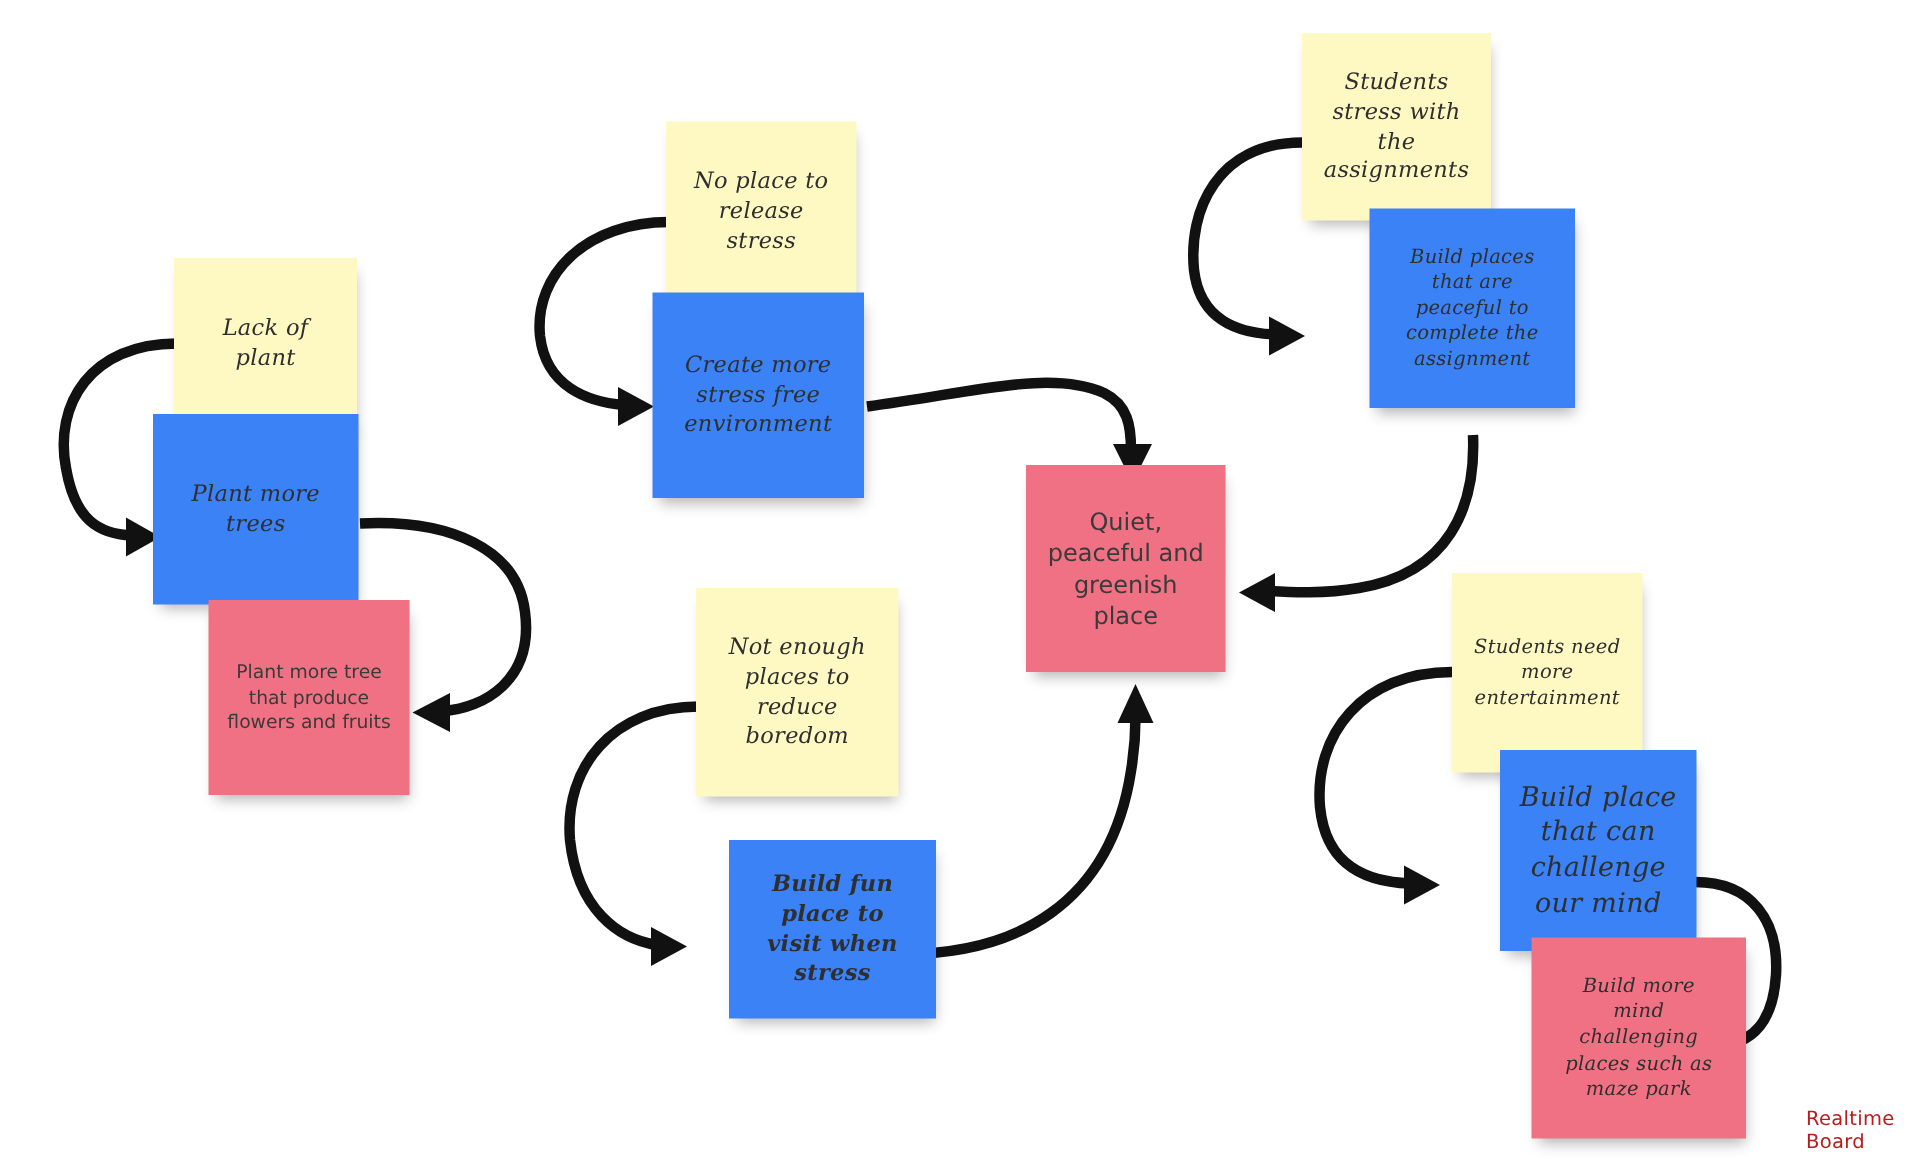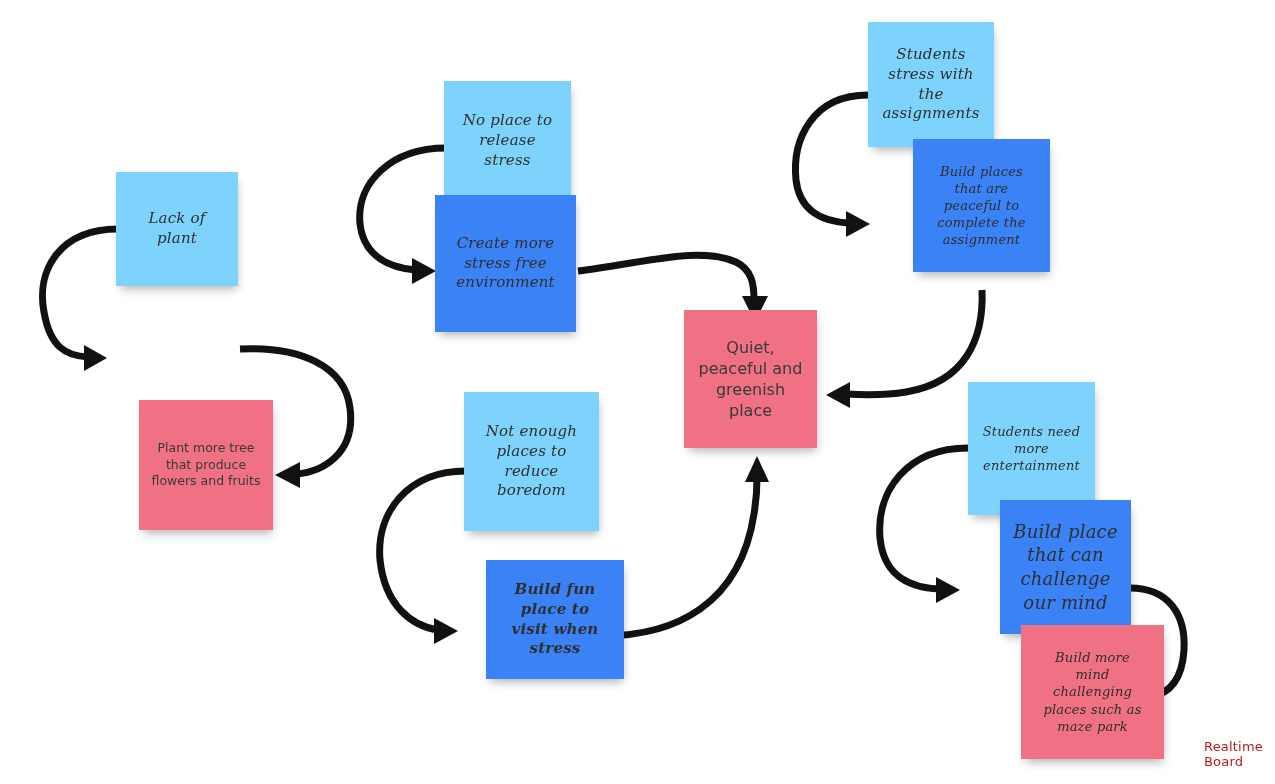--- a/index.html
+++ b/index.html
@@ -20,21 +20,21 @@
     justify-content:center;
     text-align:center;
     padding:6px 8px;
     color:#2f2f2f;
     line-height:1.32;
     box-shadow:2px 6px 9px -3px rgba(0,0,0,0.30);
     white-space:pre-line;
   }
   .note .txt{display:block;width:100%;}
 
-  .yellow{background:#7dd3fc;}
+  .yellow{background:#fef9c3;}
   .blue{background:#3b82f6;}
   .pink{background:#F07183;}
 
   
   .yellow:after{
     content:"";
     position:absolute;top:0;right:0;
     border-width:0 18px 18px 0;
     border-style:solid;
     border-color:#e6c426 #ffffff00 transparent transparent;
@@ -113,20 +113,24 @@
 
     <path d="M1130,588 C1168,588 1186,614 1184,650 C1182,682 1168,694 1150,697"></path>
     <polygon points="1154,685 1130,698 1154,711" fill="#111"></polygon>
   </svg>
 
   <div class="note yellow" style="left:116px;top:172px;width:122px;height:114px;">
     <span class="txt hand">Lack of
 plant</span>
   </div>
 
+  <div class="note blue" style="left:102px;top:276px;width:137px;height:127px;">
+    <span class="txt hand">Plant more
+trees</span>
+  </div>
 
   <div class="note pink" style="left:139px;top:400px;width:134px;height:130px;">
     <span class="txt plain-sm">Plant more tree
 that produce
 flowers and fruits</span>
   </div>
 
   <div class="note yellow" style="left:444px;top:81px;width:127px;height:120px;">
     <span class="txt hand">No place to
 release

